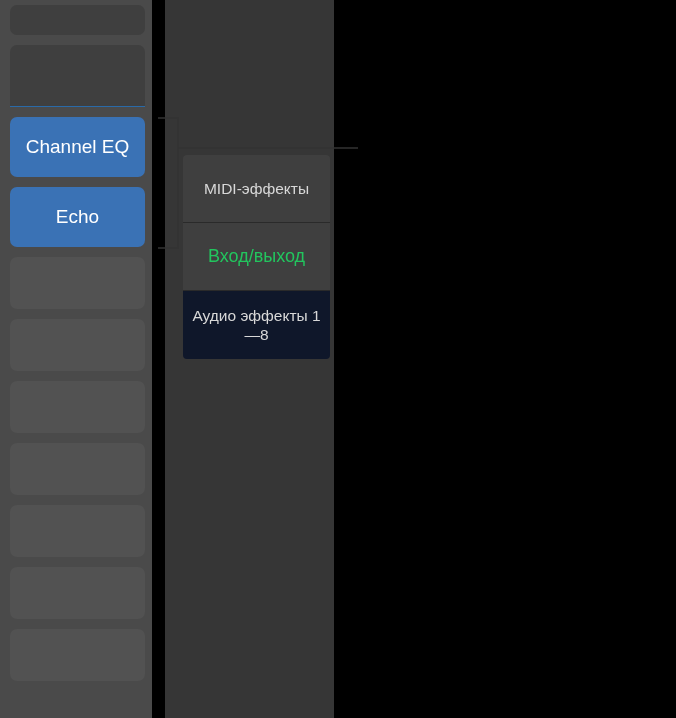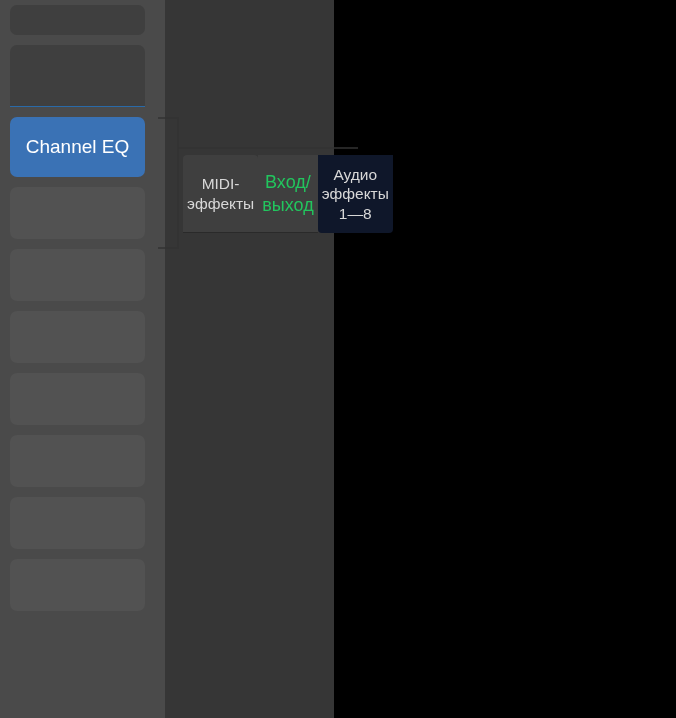--- a/index.html
+++ b/index.html
@@ -13,21 +13,21 @@
       background: #000;
       font-family: -apple-system, BlinkMacSystemFont, "Helvetica Neue", Arial, sans-serif;
       position: relative;
       overflow: hidden;
     }
     
     .channel-strip {
       position: absolute;
       left: 0;
       top: 0;
-      width: 165px;
+      width: 152px;
       height: 718px;
       background: #4a4a4a;
       padding: 5px 10px;
     }
     .slot {
       width: 135px;
       height: 60px;
       margin-bottom: 10px;
       border-radius: 7px;
       display: flex;
@@ -64,21 +64,21 @@
       height: 718px;
       background: #363636;
     }
     
     .menu-panel {
       position: absolute;
       left: 183px;
       top: 155px;
       width: 147px;
       display: flex;
-      flex-direction: row;
+      flex-direction: column;
     }
     .menu-item {
       background: #3f3f3f;
       color: #22c55e;
       border-bottom: 1px solid #2a2a2a;
       display: flex;
       align-items: center;
       justify-content: center;
       text-align: center;
       padding: 10px 4px;
@@ -112,20 +112,23 @@
   </style>
 </head>
 <body>
 
 <div class="channel-strip">
   <div class="slot empty-dark" style="height:30px;margin-top:0;"></div>
   <div class="slot empty-dark line" style="height:62px;"></div>
   <div class="slot plugin">
     <span>Channel EQ</span>
   </div>
+  <div class="slot plugin">
+    <span>Echo</span>
+  </div>
   <div class="slot empty-small"></div>
   <div class="slot empty-small"></div>
   <div class="slot empty-small"></div>
   <div class="slot empty-small"></div>
   <div class="slot empty-small"></div>
   <div class="slot empty-small"></div>
   <div class="slot empty-small"></div>
 </div>
 
 <div class="right-panel-bg"></div>

